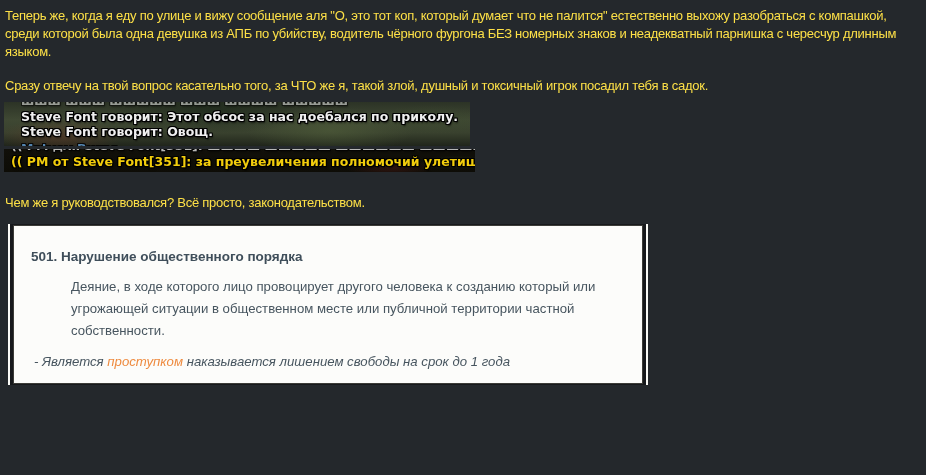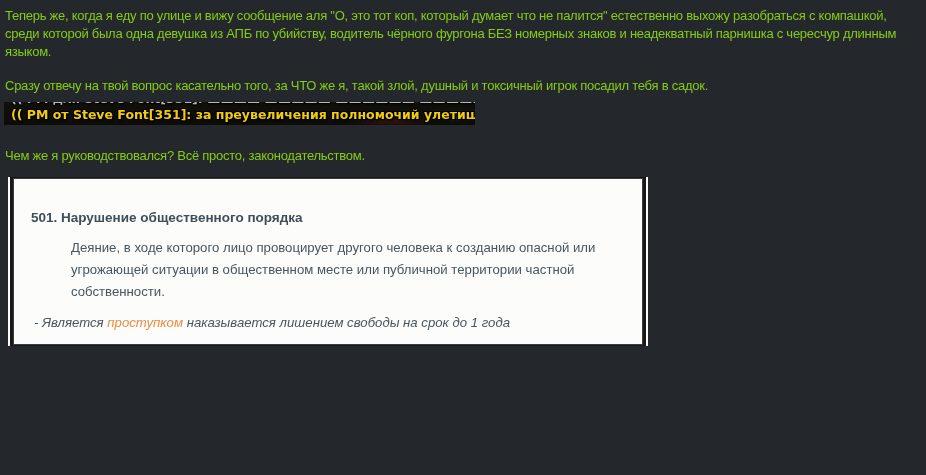--- a/index.html
+++ b/index.html
@@ -6,21 +6,21 @@
   body{
     width:926px;height:475px;overflow:hidden;
     background:#24282c;
     font-family:"Liberation Sans",sans-serif;
     -webkit-font-smoothing:antialiased;
   }
   .page{padding:7px 4px 0 5px;}
 
   
   .fp{
-    margin:0;color:#84cc16;font-size:13px;line-height:18px;
+    margin:0;color:#fde047;font-size:13px;line-height:18px;
     letter-spacing:-0.25px;
   }
   #p1{max-width:919px;margin-bottom:16px;}
   #p2{margin-bottom:7px;}
   #p3{margin-top:22px;margin-bottom:12px;}
 
   
   .shot1{
     margin-left:-1px;width:466px;height:44px;overflow:hidden;
     background:
@@ -64,52 +64,63 @@
     margin-left:3px;width:640px;box-sizing:border-box;
     border-left:2px solid #fbfbf7;border-right:2px solid #fbfbf7;
     padding:1px 3px;background:#17191c;
   }
   .doc-page{
     background:#fcfcfa;border:1px solid #3c3c38;
     padding:13px 16px 10px 17px;
   }
   .doc-title{
     color:#3f4e5a;font-weight:bold;font-size:13.5px;line-height:20px;
-    margin:16px 0 9px 0;
+    margin:8px 0 9px 0;
   }
   .doc-clause{
     color:#47555f;font-size:13.2px;line-height:22px;
     margin:0 0 9px 0;padding-left:40px;max-width:560px;
   }
   .doc-penalty{
     color:#47555f;font-size:13.2px;line-height:22px;font-style:italic;
     margin:2px 0 0 0;padding-left:3px;max-width:610px;
   }
   .orange{color:#ee8a3e;}
 </style>
 </head>
 <body>
 
 <div class="page">
 
   <p class="fp" id="p1">Теперь же, когда я еду по улице и вижу сообщение аля "О, это тот коп, который думает что не палится" естественно выхожу разобраться с компашкой, среди которой была одна девушка из АПБ по убийству, водитель чёрного фургона БЕЗ номерных знаков и неадекватный парнишка с чересчур длинным языком.</p>
 
   <p class="fp" id="p2">Сразу отвечу на твой вопрос касательно того, за ЧТО же я, такой злой, душный и токсичный игрок посадил тебя в садок.</p>
 
+  <div class="shot1">
+    <div class="cutline cut-a">
+      <div class="chatline">шшш шшш шшшшш шшш шшшш шшшшш</div>
+    </div>
+    <div class="chatline">Steve Font говорит: Этот обсос за нас доебался по приколу.</div>
+    <div class="chatline">Steve Font говорит: Овощ.</div>
+    <div class="cutline cut-b">
+      <span class="chatline name-blue">Matvey Burns</span>
+      
+    </div>
+  </div>
 
   <div class="shot2">
     <div class="cutline cut-c">
       <div class="chatline"><span>(( PM для Steve Font[351]: шшшш шшшшш шшшшшш шшшшшшш шшшшш</span></div>
     </div>
     <div class="chatline pm">(( PM от Steve Font[351]: за преувеличения полномочий улетишь  ))</div>
   </div>
 
   <p class="fp" id="p3">Чем же я руководствовался? Всё просто, законодательством.</p>
 
   <div class="doc-frame">
     <div class="doc-page">
       <div class="doc-title">501. Нарушение общественного порядка</div>
-      <p class="doc-clause">Деяние, в ходе которого лицо провоцирует другого человека к созданию опасной или угрожающей ситуации в общественном месте или публичной территории частной собственности.</p>
+      <p class="doc-clause">Деяние, в ходе которого лицо провоцирует другого человека к созданию который или угрожающей ситуации в общественном месте или публичной территории частной собственности.</p>
       <p class="doc-penalty"><span>- Является </span><span class="orange">проступком</span><span> наказывается лишением свободы на срок до 1 года </span></p>
     </div>
   </div>
 
 </div>
 
 </body></html>

